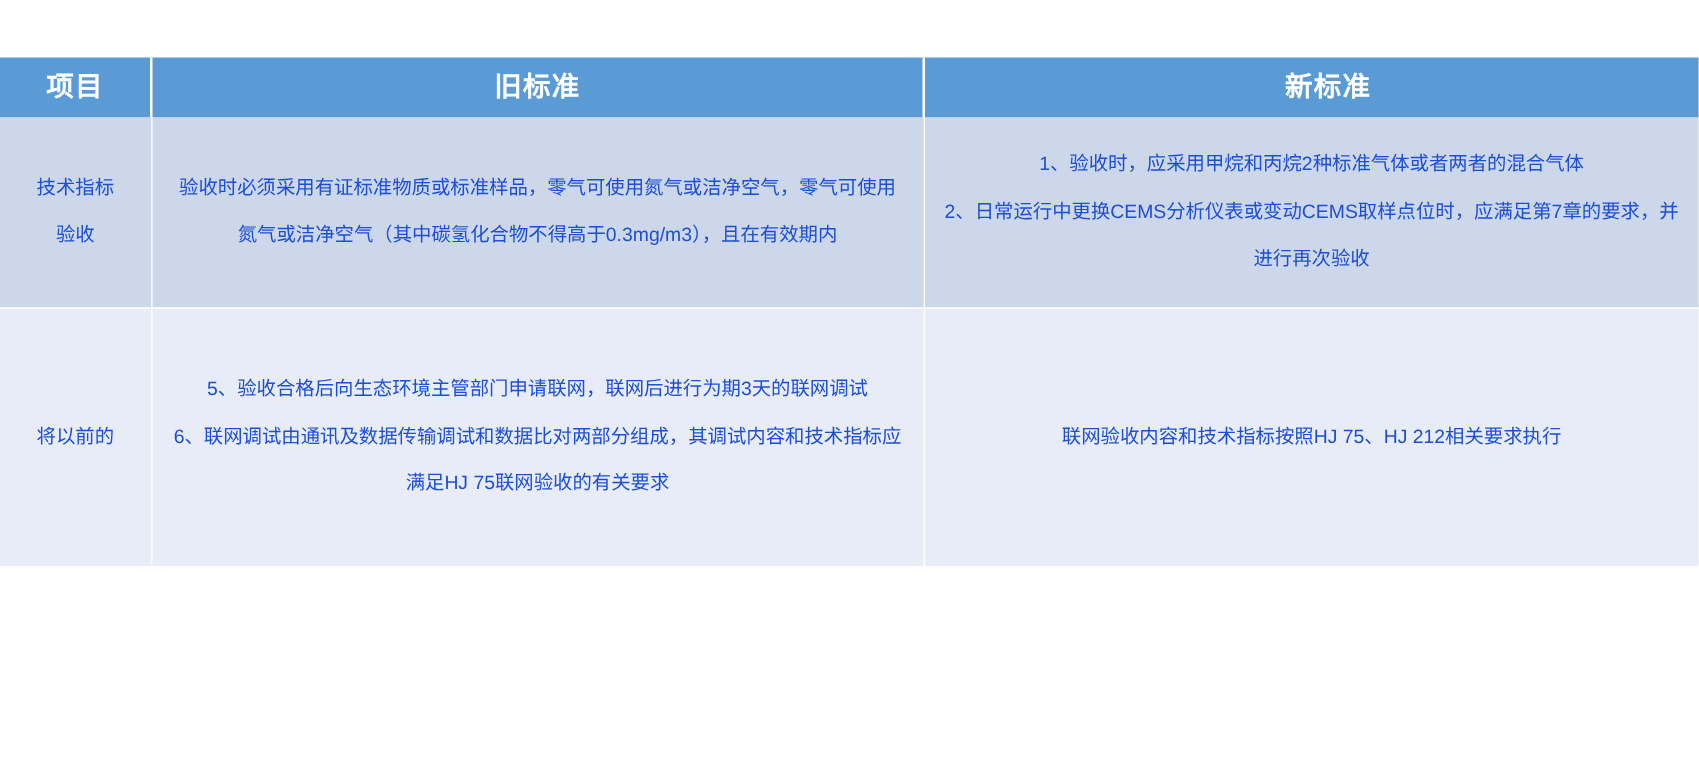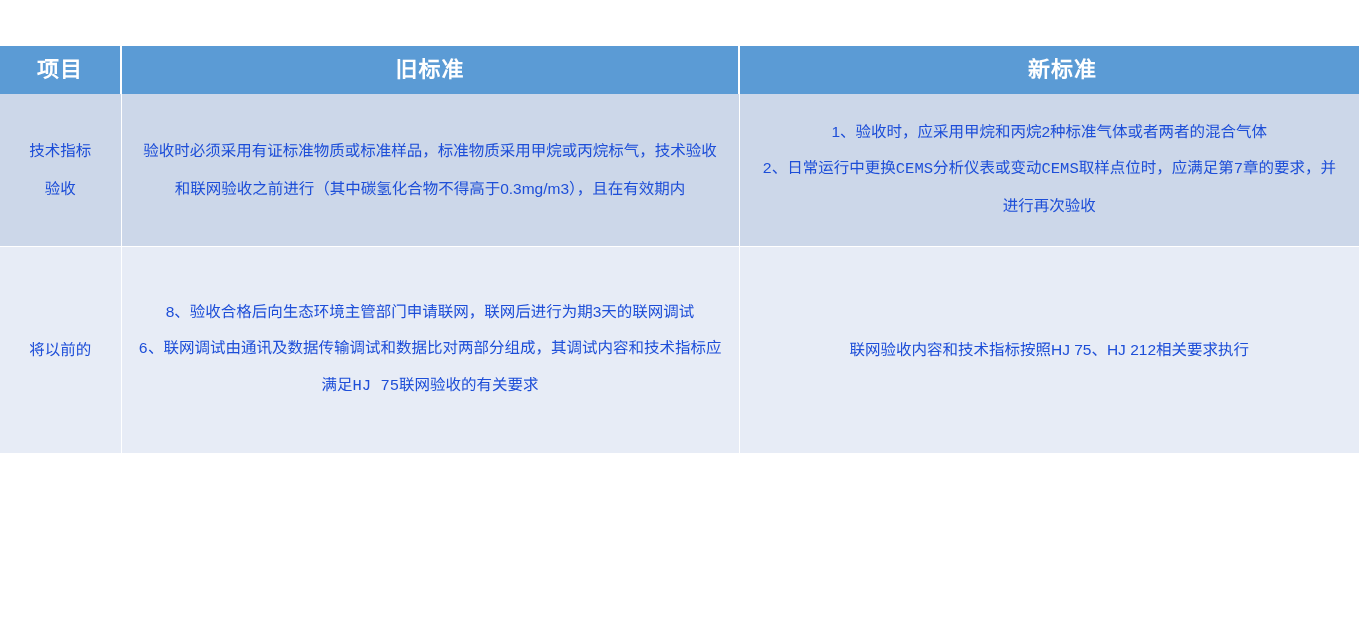--- a/index.html
+++ b/index.html
@@ -71,21 +71,21 @@
     padding-left: 6px !important;
     padding-right: 6px !important;
   }
 
   .cell-item .ln { display: block; text-align: center; }
 
   .row-a .cell-body { height: 152px; }
   .row-b .cell-body { height: 207px; }
 
   .para { margin: 0; }
-  .para + .para { margin-top: 0; font-family: Liberation Mono, monospace; }
+  .para + .para { margin-top: 0; }
 
   
   .notes {
     position: absolute;
     left: 0;
     top: 417px;
     width: 1359px;
     height: 196px;
     background: #ccd7e9;
     box-sizing: border-box;
@@ -152,34 +152,34 @@
       </tr>
     </thead>
     <tbody>
 
       <tr class="row-a">
         <td class="cell-item">
           <span class="ln">技术指标</span>
           <span class="ln">验收</span>
         </td>
         <td class="cell-body">
-          <p class="para">验收时必须采用有证标准物质或标准样品，标准物质采用甲烷或丙烷标气，技术验收和联网验收之前进行（其中碳氢化合物不得高于0.3mg/m3），且在有效期内</p>
+          <p class="para">验收时必须采用有证标准物质或标准样品，零气可使用氮气或洁净空气，零气可使用氮气或洁净空气（其中碳氢化合物不得高于0.3mg/m3），且在有效期内</p>
         </td>
         <td class="cell-body">
           <p class="para">1、验收时，应采用甲烷和丙烷2种标准气体或者两者的混合气体</p>
           <p class="para">2、日常运行中更换CEMS分析仪表或变动CEMS取样点位时，应满足第7章的要求，并进行再次验收</p>
         </td>
       </tr>
 
       <tr class="row-b">
         <td class="cell-item">
           <span class="ln">将以前的</span>
         </td>
         <td class="cell-body">
-          <p class="para">8、验收合格后向生态环境主管部门申请联网，联网后进行为期3天的联网调试</p>
+          <p class="para">5、验收合格后向生态环境主管部门申请联网，联网后进行为期3天的联网调试</p>
           <p class="para">6、联网调试由通讯及数据传输调试和数据比对两部分组成，其调试内容和技术指标应满足HJ 75联网验收的有关要求</p>
         </td>
         <td class="cell-body">
           <p class="para">联网验收内容和技术指标按照HJ 75、HJ 212相关要求执行</p>
         </td>
       </tr>
 
     </tbody>
   </table>
 

